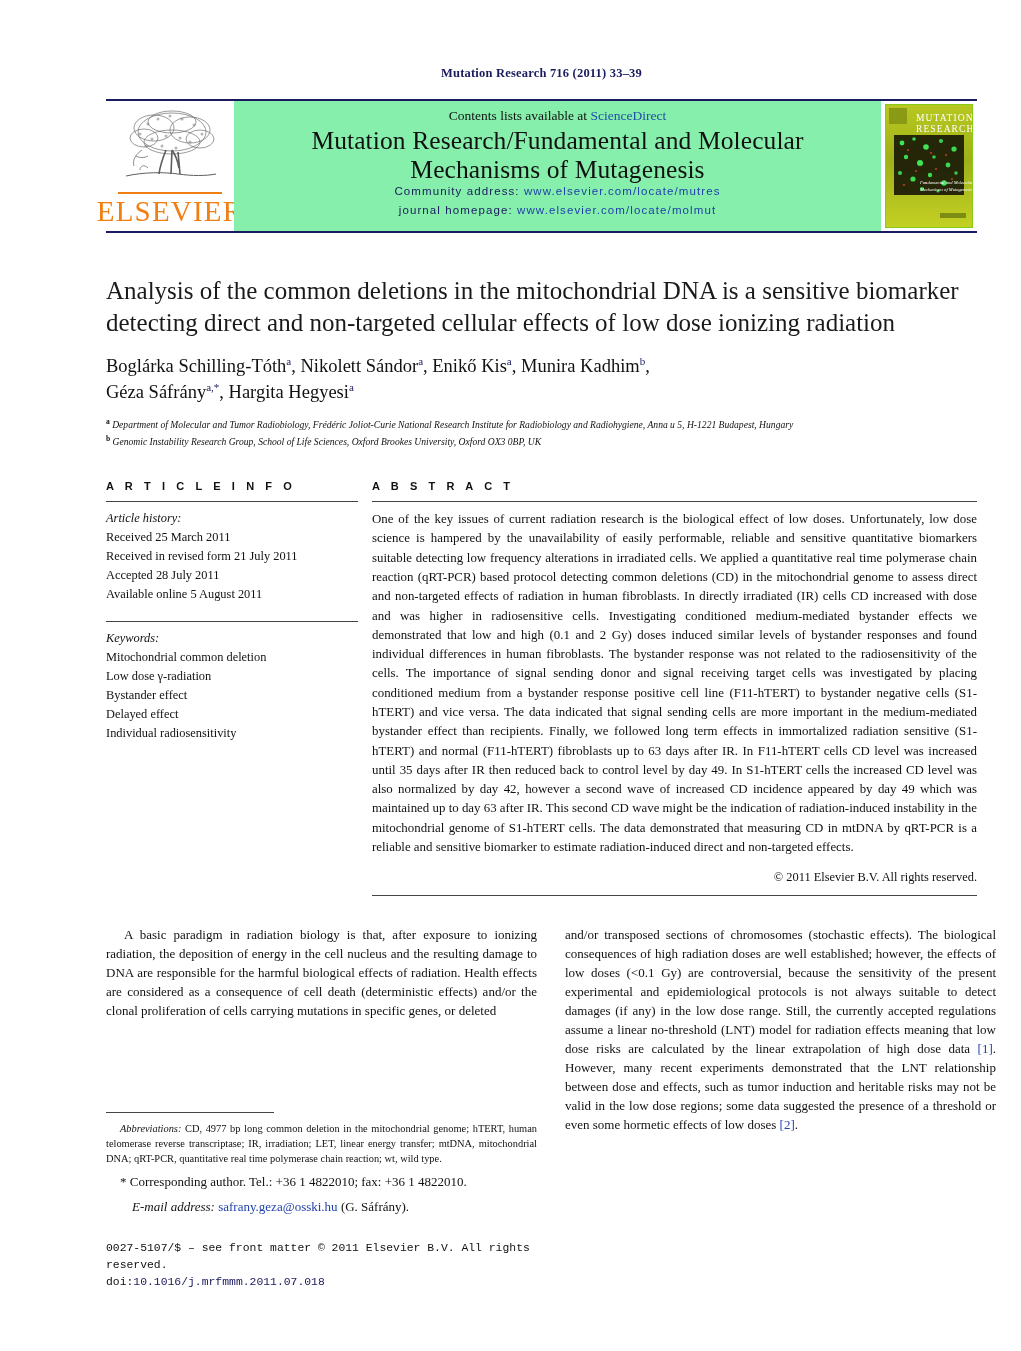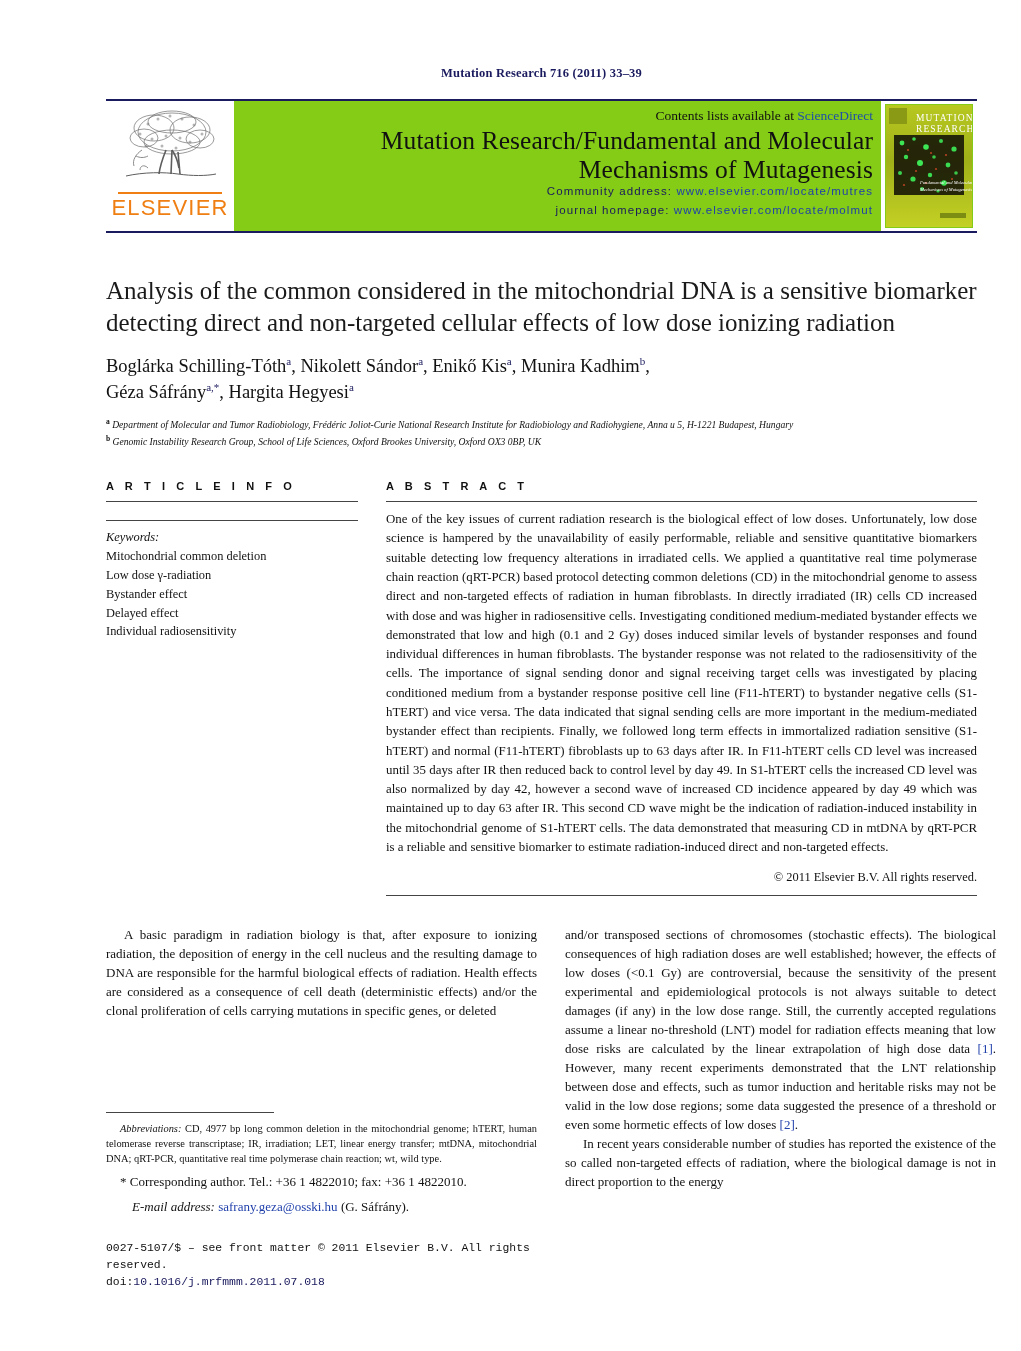--- a/index.html
+++ b/index.html
@@ -50,38 +50,38 @@
     flex: 0 0 128px;
     display: flex;
     flex-direction: column;
     align-items: center;
     justify-content: flex-start;
     padding-top: 5px;
     box-sizing: border-box;
   }
   .tree-svg { display:block; }
   .elsevier-word {
-    font-family: Liberation Sans, sans-serif;
-    font-size: 22px;
+    font-family: Liberation Serif, serif;
+    font-size: 29px;
     letter-spacing: 1.2px;
     color: #f07f13;
     line-height: 1;
     margin-top: 1px;
   }
   .elsevier-rule {
     width: 104px;
     height: 2px;
     background: #f07f13;
     margin-bottom: 2px;
   }
 
   .journal-center {
     flex: 1 1 auto;
-    background: #84cc16;
-    text-align: right;
+    background: #86efac;
+    text-align: center;
     padding: 7px 8px 4px 8px;
     box-sizing: border-box;
   }
   .contents-line {
     font-family: "Liberation Serif", serif;
     font-size: 13.5px;
     color: #111;
   }
   .contents-line .sd {
     color: #1f4fa8;
@@ -145,21 +145,21 @@
     font-size: 9.6px;
     line-height: 1.55;
     color: #111;
   }
   .affil sup { font-style: normal; font-weight: bold; font-size: 7.5px; }
 
   
   .band {
     margin-top: 30px;
     display: flex;
-    gap: 28px;
+    gap: 14px;
   }
   .col-info {
     width: 252px;
     flex: 0 0 252px;
   }
   .col-abs { flex: 1 1 auto; }
 
   .sec-head {
     font-family: "Liberation Sans", sans-serif;
     font-weight: bold;
@@ -390,41 +390,48 @@
           <text x="30" y="27" font-family="Liberation Serif, serif" font-size="9.5" fill="#ffffff" letter-spacing="1.1">RESEARCH</text>
           <text x="34" y="79" font-family="Liberation Serif, serif" font-size="4.6" fill="#ffffff" font-style="italic">Fundamental and Molecular</text>
           <text x="34" y="86" font-family="Liberation Serif, serif" font-size="4.6" fill="#ffffff" font-style="italic">Mechanisms of Mutagenesis</text>
           <rect x="54" y="108" width="26" height="5" fill="#7d8c12"></rect>
         </svg>
       </div>
     </div>
   </div>
 
   <div class="title-area">
-    <h1 class="paper-title">Analysis of the common considered in the mitochondrial DNA is a sensitive biomarker detecting direct and non-targeted cellular effects of low dose ionizing radiation</h1>
+    <h1 class="paper-title">Analysis of the common deletions in the mitochondrial DNA is a sensitive biomarker detecting direct and non-targeted cellular effects of low dose ionizing radiation</h1>
 
     <div class="authors">
       <span><span>Boglárka Schilling-Tóth</span><sup>a</sup></span>,
       <span><span>Nikolett Sándor</span><sup>a</sup></span>,
       <span><span>Enikő Kis</span><sup>a</sup></span>,
       <span><span>Munira Kadhim</span><sup>b</sup></span>,<br>
       <span><span>Géza Sáfrány</span><sup>a,*</sup></span>,
       <span><span>Hargita Hegyesi</span><sup>a</sup></span>
     </div>
 
     <div class="affil">
       <div><sup>a</sup> <span>Department of Molecular and Tumor Radiobiology, Frédéric Joliot-Curie National Research Institute for Radiobiology and Radiohygiene, Anna u 5, H-1221 Budapest, Hungary</span></div>
       <div><sup>b</sup> <span>Genomic Instability Research Group, School of Life Sciences, Oxford Brookes University, Oxford OX3 0BP, UK</span></div>
     </div>
   </div>
 
   <div class="band">
     <div class="col-info">
       <div class="sec-head">A R T I C L E   I N F O</div>
       <div class="rule-thin"></div>
+      <div class="info-group">
+        <div class="lbl">Article history:</div>
+        <div>Received 25 March 2011</div>
+        <div>Received in revised form 21 July 2011</div>
+        <div>Accepted 28 July 2011</div>
+        <div>Available online 5 August 2011</div>
+      </div>
       <div class="rule-thin spaced"></div>
       <div class="info-group">
         <div class="lbl">Keywords:</div>
         <div>Mitochondrial common deletion</div>
         <div>Low dose γ-radiation</div>
         <div>Bystander effect</div>
         <div>Delayed effect</div>
         <div>Individual radiosensitivity</div>
       </div>
     </div>
@@ -437,21 +444,20 @@
       <div class="band-bottom-rule"></div>
     </div>
   </div>
 
   <div class="body-cols">
     <div class="bcol">
       <p class="body-text">A basic paradigm in radiation biology is that, after exposure to ionizing radiation, the deposition of energy in the cell nucleus and the resulting damage to DNA are responsible for the harmful biological effects of radiation. Health effects are considered as a consequence of cell death (deterministic effects) and/or the clonal proliferation of cells carrying mutations in specific genes, or deleted</p>
     </div>
     <div class="bcol">
       <p class="body-text noindent"><span>and/or transposed sections of chromosomes (stochastic effects). The biological consequences of high radiation doses are well established; however, the effects of low doses (&lt;0.1 Gy) are controversial, because the sensitivity of the present experimental and epidemiological protocols is not always suitable to detect damages (if any) in the low dose range. Still, the currently accepted regulations assume a linear no-threshold (LNT) model for radiation effects meaning that low dose risks are calculated by the linear extrapolation of high dose data </span><span class="ref-link">[1]</span><span>. However, many recent experiments demonstrated that the LNT relationship between dose and effects, such as tumor induction and heritable risks may not be valid in the low dose regions; some data suggested the presence of a threshold or even some hormetic effects of low doses </span><span class="ref-link">[2]</span><span>.</span></p>
-      <p class="body-text">In recent years considerable number of studies has reported the existence of the so called non-targeted effects of radiation, where the biological damage is not in direct proportion to the energy</p>
     </div>
   </div>
 
   <div class="footnote-zone">
     <div class="fn-rule"></div>
     <p class="fn-text"><span class="it">Abbreviations:</span><span> CD, 4977 bp long common deletion in the mitochondrial genome; hTERT, human telomerase reverse transcriptase; IR, irradiation; LET, linear energy transfer; mtDNA, mitochondrial DNA; qRT-PCR, quantitative real time polymerase chain reaction; wt, wild type.</span></p>
     <div class="fn-corr">* Corresponding author. Tel.: +36 1 4822010; fax: +36 1 4822010.</div>
     <div class="fn-corr fn-email"><span class="it">E-mail address:</span> <span class="mail-link">safrany.geza@osski.hu</span> <span>(G. Sáfrány).</span></div>
   </div>
 

